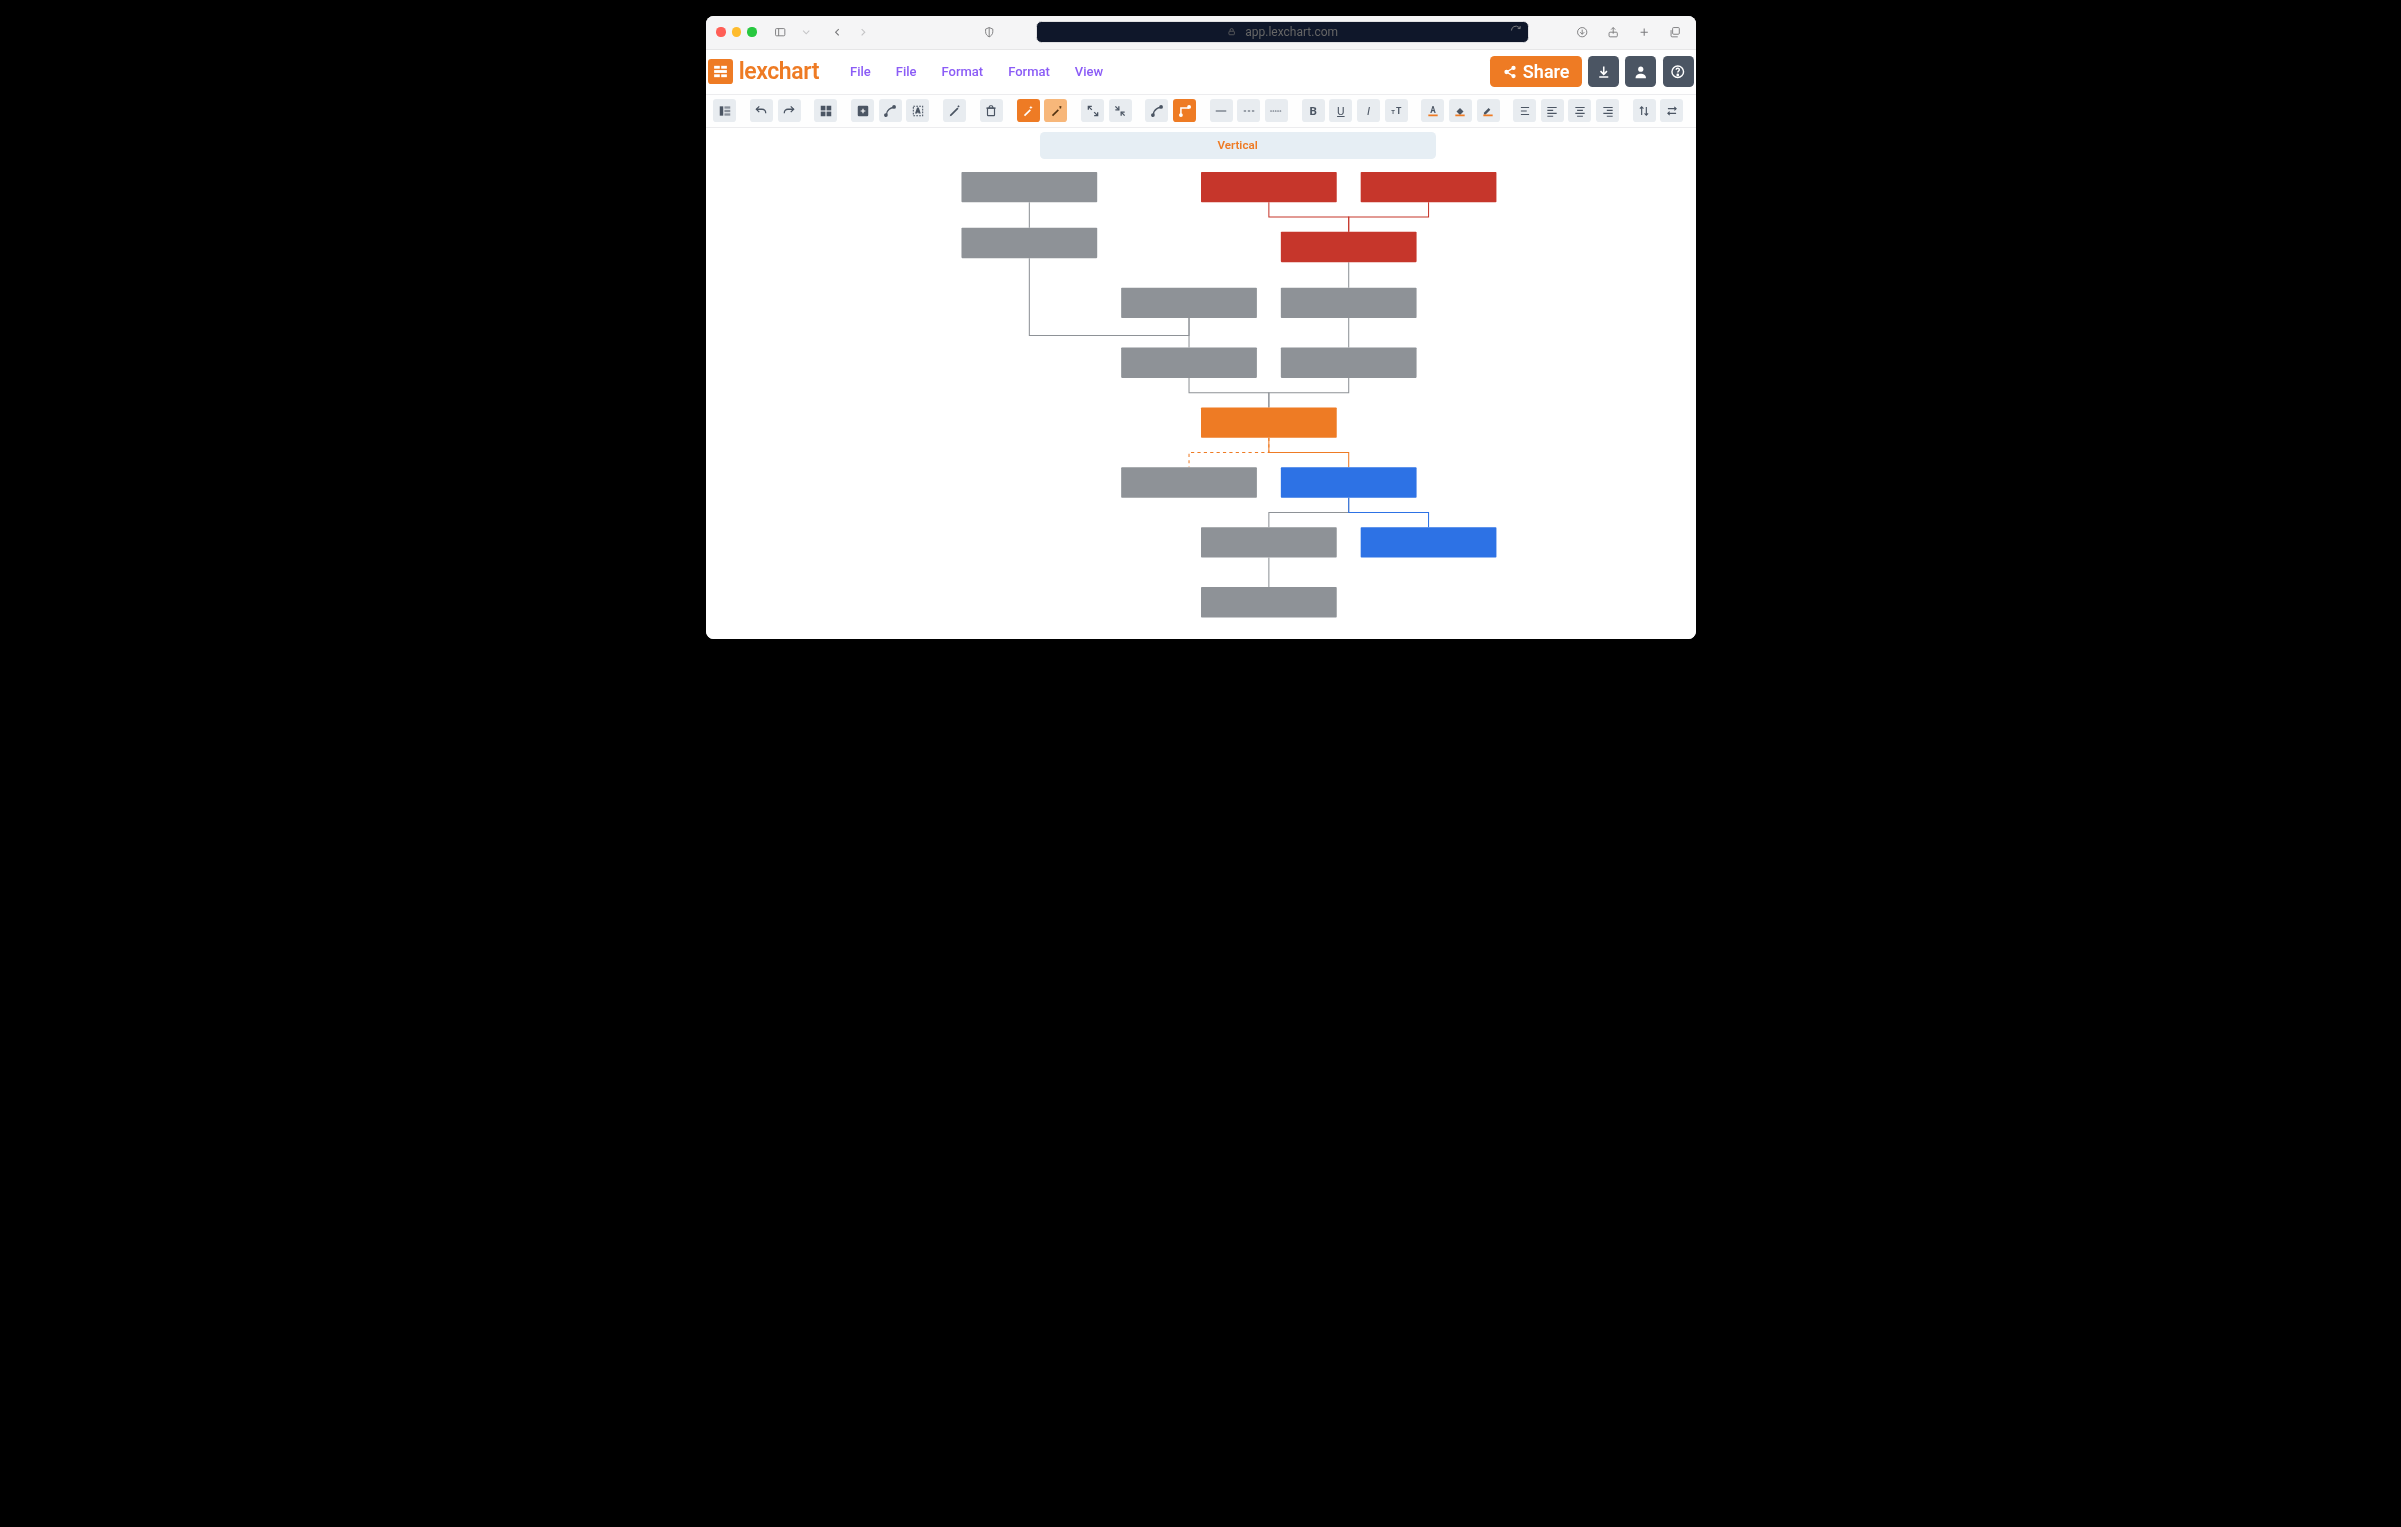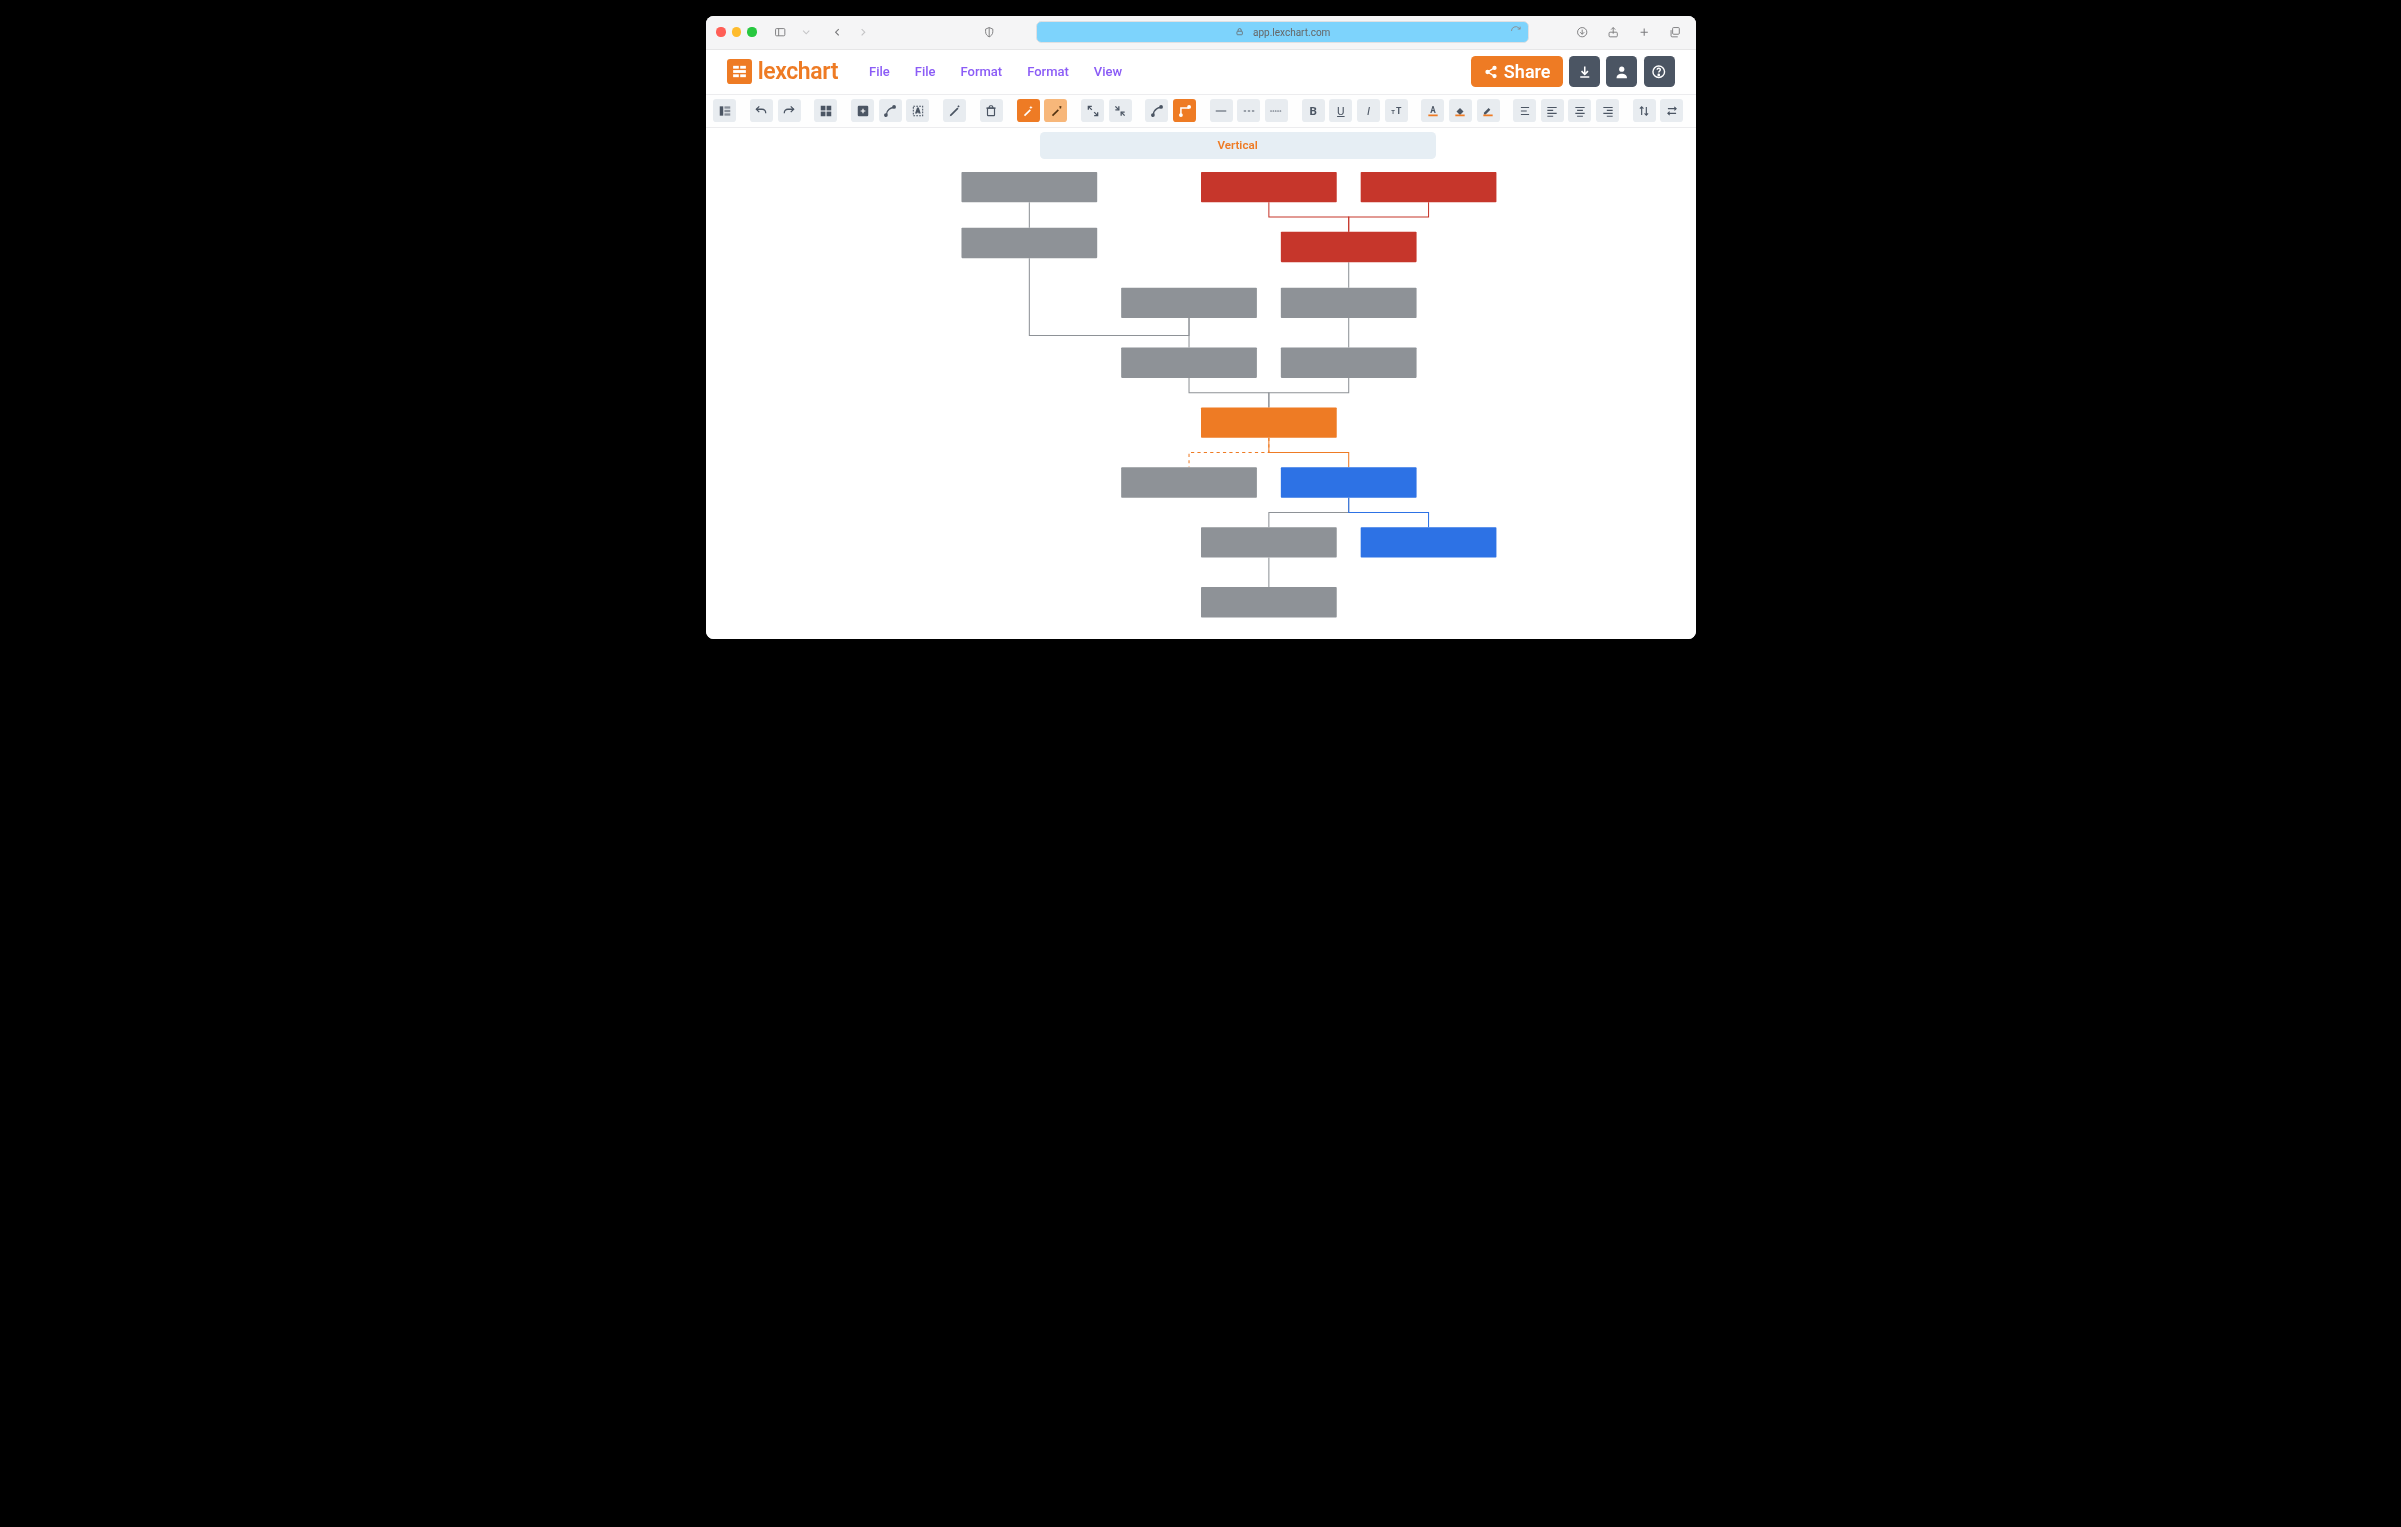--- a/index.html
+++ b/index.html
@@ -40,45 +40,45 @@
   .chrome-btn {
     width: 20px; height: 20px; border-radius: 3.9px;
     display: flex; align-items: center; justify-content: center;
     color: #7a7a7c;
   }
   .chrome-btn.dim { color: #c5c5c7; }
   .chrome-btn svg { width: 12.4px; height: 12.4px; }
   .url-bar {
     flex: 1;
     height: 21.7px;
-    background: #7dd3fc;
+    background: #0f172a;
     border: 0.8px solid #e0e0e2;
     border-radius: 5.4px;
     margin: 0 31px;
     display: flex;
     align-items: center;
     justify-content: center;
     gap: 9px;
     color: #666;
-    font-size: 10px;
+    font-size: 12px;
     position: relative;
   }
   .url-bar .reload-icon {
     position: absolute; right: 6.2px; top: 50%; transform: translateY(-50%);
     color: #8a8a8c;
   }
   .chrome-right { display: flex; gap: 10.8px; align-items: center; margin-left: 6.2px; }
 
   
   .app-bar {
     display: flex;
     align-items: center;
     height: 45px;
     border-bottom: 0.8px solid #ececee;
-    padding: 0 21px;
+    padding: 0 2px;
     gap: 18.6px;
   }
   .logo { display: flex; align-items: center; gap: 6.2px; }
   .logo-mark {
     width: 25px; height: 25px; background: #ee7b24; border-radius: 3.1px;
     display: flex; align-items: center; justify-content: center;
   }
   .logo-text { color: #ee7b24; font-size: 23px; font-weight: 600; letter-spacing: -0.4px; }
   .menu { display: flex; gap: 25px; margin-left: 12.4px; }
   .menu-item { color: #8b5cf6; font-size: 13px; font-weight: 500; cursor: pointer; }

